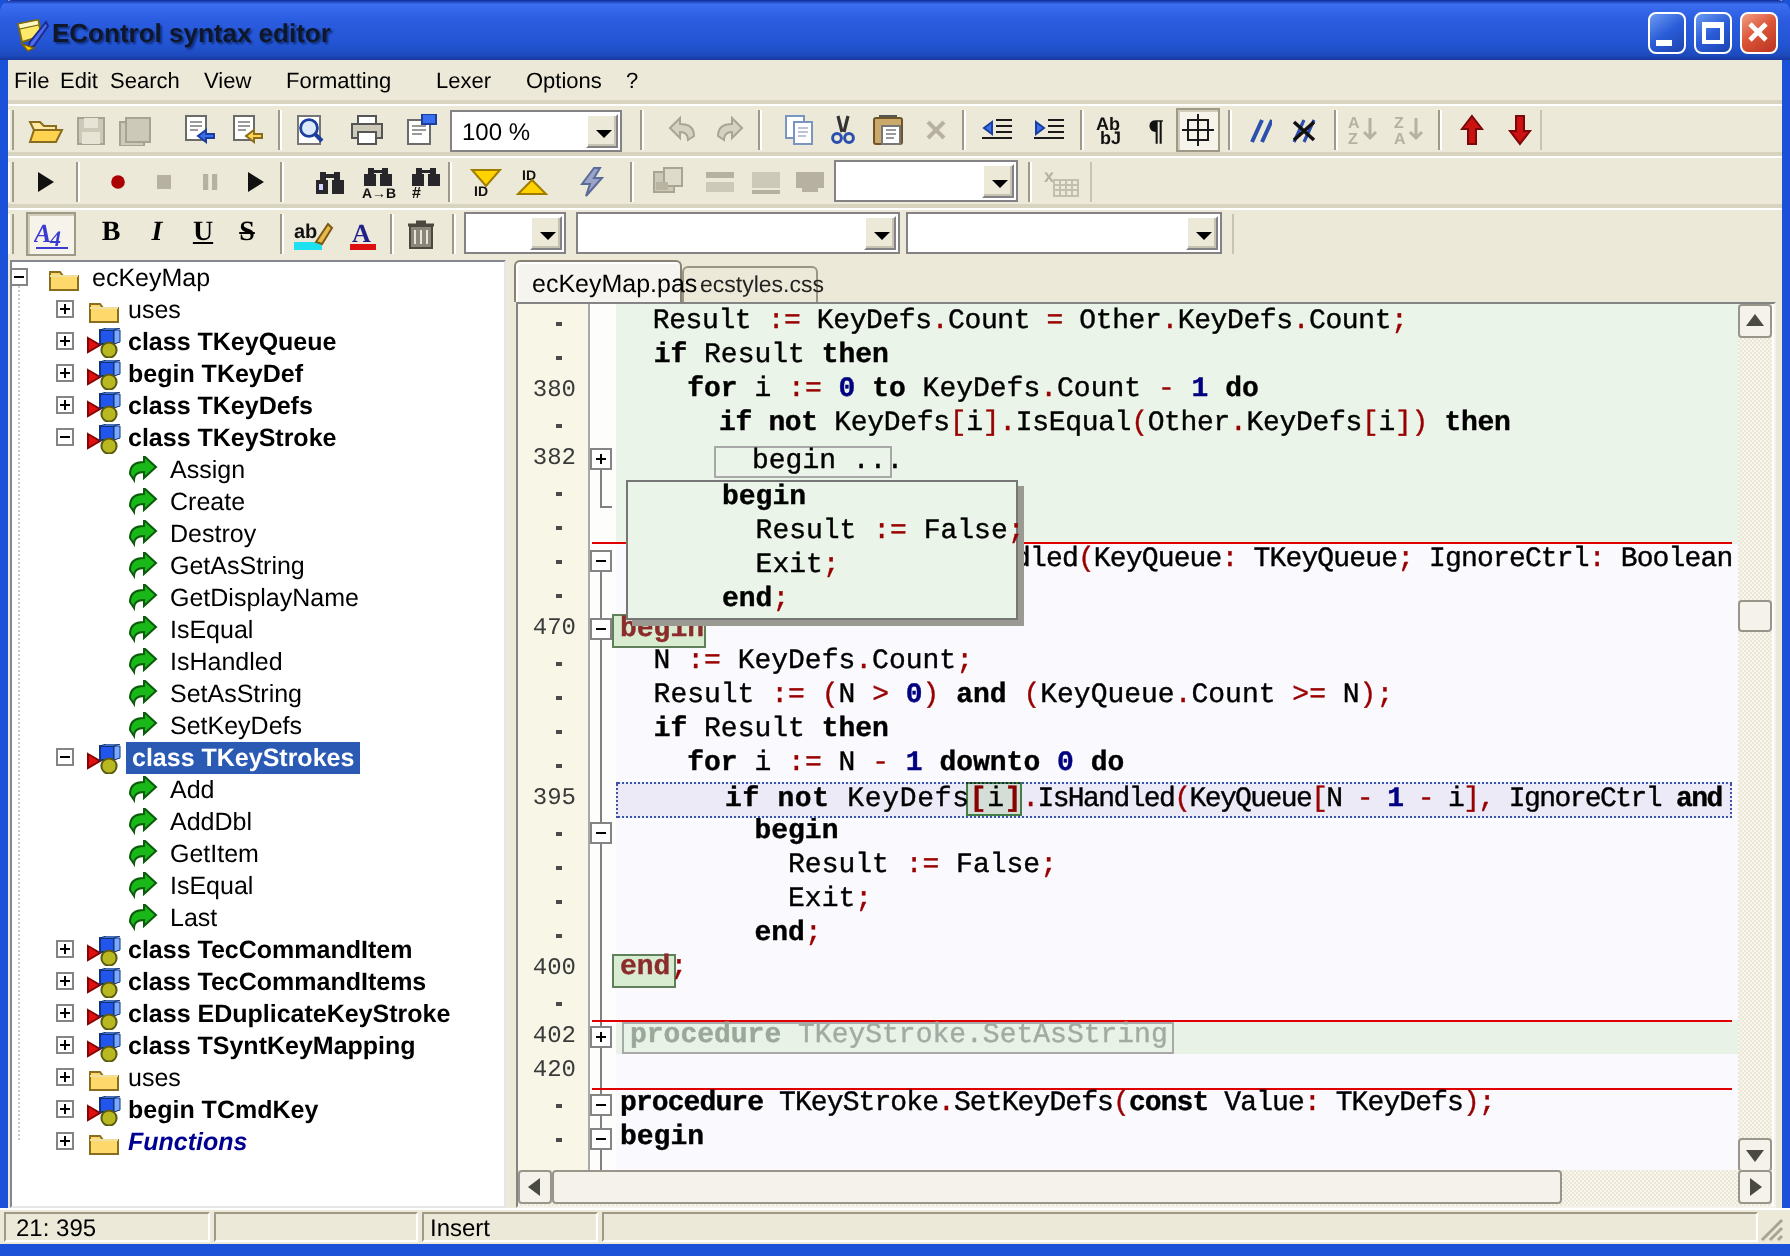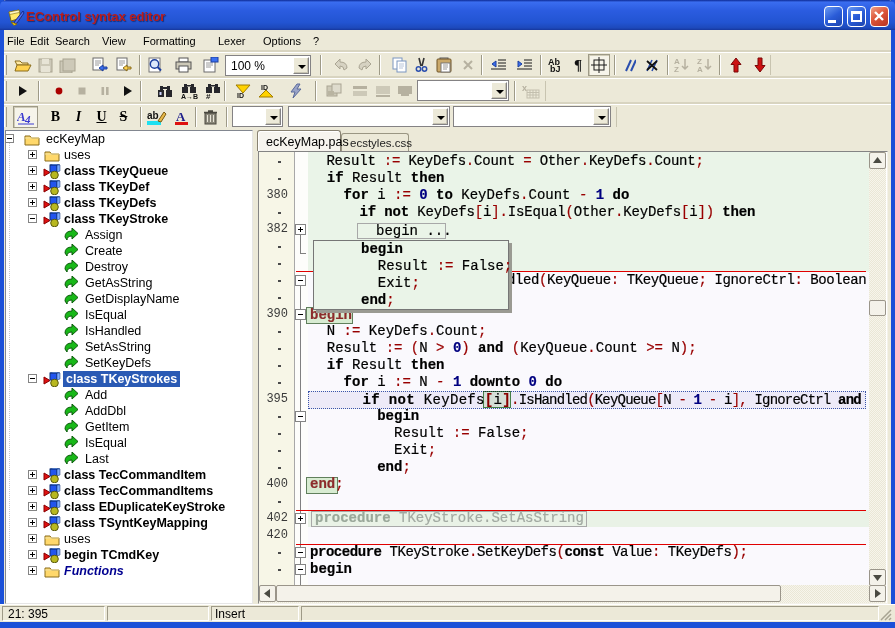--- a/index.html
+++ b/index.html
@@ -32,21 +32,21 @@
 
 <div class="ab" style="left:0;top:0;width:895px;height:30px;background:linear-gradient(180deg,#0d2b96 0%,#3a6df0 7%,#2b5ce0 35%,#2254d2 75%,#1d49bb 93%,#16379d 100%);border-radius:6px 6px 0 0"></div>
 <div class="ab" style="left:7px;top:9px;width:19px;height:17px">
     <svg width="19" height="17" viewBox="0 0 19 17">
       <path d="M2 3 L12 1 L14 9 L4 12 Z" fill="#ffe96a" stroke="#7a6a10"></path>
       <path d="M2 3 L12 1 L12.6 3.4 L2.7 5.5 Z" fill="#fff7c0" stroke="#7a6a10" stroke-width="0.6"></path>
       <path d="M16 2 L8 12 L7 15 L10 14 L17 4 Z" fill="#4d6df0" stroke="#1a2a90"></path>
       <path d="M4 13 L10 15 L7 16.5 Z" fill="#ffd700" stroke="#806000" stroke-width="0.7"></path>
     </svg>
   </div>
-<div class="ab" style="left:26px;top:9px;font:bold 13px 'Liberation Sans';color:#b91c1c;text-shadow:1px 1px 1px #10307e">EControl syntax editor</div>
+<div class="ab" style="left:26px;top:9px;font:bold 13px 'Liberation Sans';color:#0f172a;text-shadow:1px 1px 1px #10307e">EControl syntax editor</div>
 
 <div class="ab" style="left:824px;top:6px;width:19px;height:21px;border-radius:4px;border:1px solid #fff;background:linear-gradient(145deg,#6b9bf2 0%,#2a5cd8 50%,#1c44b0 100%)">
     <div class="ab" style="left:3px;top:13px;width:8px;height:3px;background:#fff"></div>
   </div>
 <div class="ab" style="left:847px;top:6px;width:19px;height:21px;border-radius:4px;border:1px solid #fff;background:linear-gradient(145deg,#6b9bf2 0%,#2a5cd8 50%,#1c44b0 100%)">
     <div class="ab" style="left:3px;top:4px;width:11px;height:11px;border:2px solid #fff;border-top-width:3px"></div>
   </div>
 <div class="ab" style="left:870px;top:6px;width:19px;height:21px;border-radius:4px;border:1px solid #fff;background:linear-gradient(145deg,#f0a086 0%,#dd5639 45%,#b83322 100%)">
     <svg width="17" height="19">
       <path d="M4 5 L12 13 M12 5 L4 13" stroke="#fff" stroke-width="2.4"></path>
@@ -437,21 +437,21 @@
     <div class="texp plus" style="left:23px;top:3px">
       <i></i>
       <b></b>
     </div>
     <svg width="18" height="15" style="position:absolute;left:38px;top:1px">
       <path d="M1 5 L7 8.5 L1 12 Z" fill="#e01010" stroke="#800"></path>
       <rect x="7" y="1" width="7" height="7" fill="#2255ee" stroke="#113377"></rect>
       <path d="M7 1 l3 -1 l7 0 l-3 1z M14 8 l3 -1 l0 -6 l-3 0z" fill="#7aaaff" stroke="#113377" stroke-width="0.5"></path>
       <circle cx="11.5" cy="11" r="3.8" fill="#b8b820" stroke="#5a5a10"></circle>
     </svg>
-    <span style="position:absolute;left:59px;top:0;font-weight:bold">class TKeyDef</span>
+    <span style="position:absolute;left:59px;top:0;font-weight:bold">begin TKeyDef</span>
   </div>
 <div class="trow" style="left:5px;top:195px;width:212px">
     <div class="texp plus" style="left:23px;top:3px">
       <i></i>
       <b></b>
     </div>
     <svg width="18" height="15" style="position:absolute;left:38px;top:1px">
       <path d="M1 5 L7 8.5 L1 12 Z" fill="#e01010" stroke="#800"></path>
       <rect x="7" y="1" width="7" height="7" fill="#2255ee" stroke="#113377"></rect>
       <path d="M7 1 l3 -1 l7 0 l-3 1z M14 8 l3 -1 l0 -6 l-3 0z" fill="#7aaaff" stroke="#113377" stroke-width="0.5"></path>
@@ -715,21 +715,21 @@
 
 <div class="dot" style="top:161px"></div>
 <div class="dot" style="top:178px"></div>
 <div class="num" style="top:187px">380</div>
 <div class="dot" style="top:212px"></div>
 <div class="num" style="top:221px">382</div>
 <div class="dot" style="top:246px"></div>
 <div class="dot" style="top:263px"></div>
 <div class="dot" style="top:280px"></div>
 <div class="dot" style="top:297px"></div>
-<div class="num" style="top:306px">390</div>
+<div class="num" style="top:306px">470</div>
 <div class="dot" style="top:331px"></div>
 <div class="dot" style="top:348px"></div>
 <div class="dot" style="top:365px"></div>
 <div class="dot" style="top:382px"></div>
 <div class="num" style="top:391px">395</div>
 <div class="dot" style="top:416px"></div>
 <div class="dot" style="top:433px"></div>
 <div class="dot" style="top:450px"></div>
 <div class="dot" style="top:467px"></div>
 <div class="num" style="top:476px">400</div>

